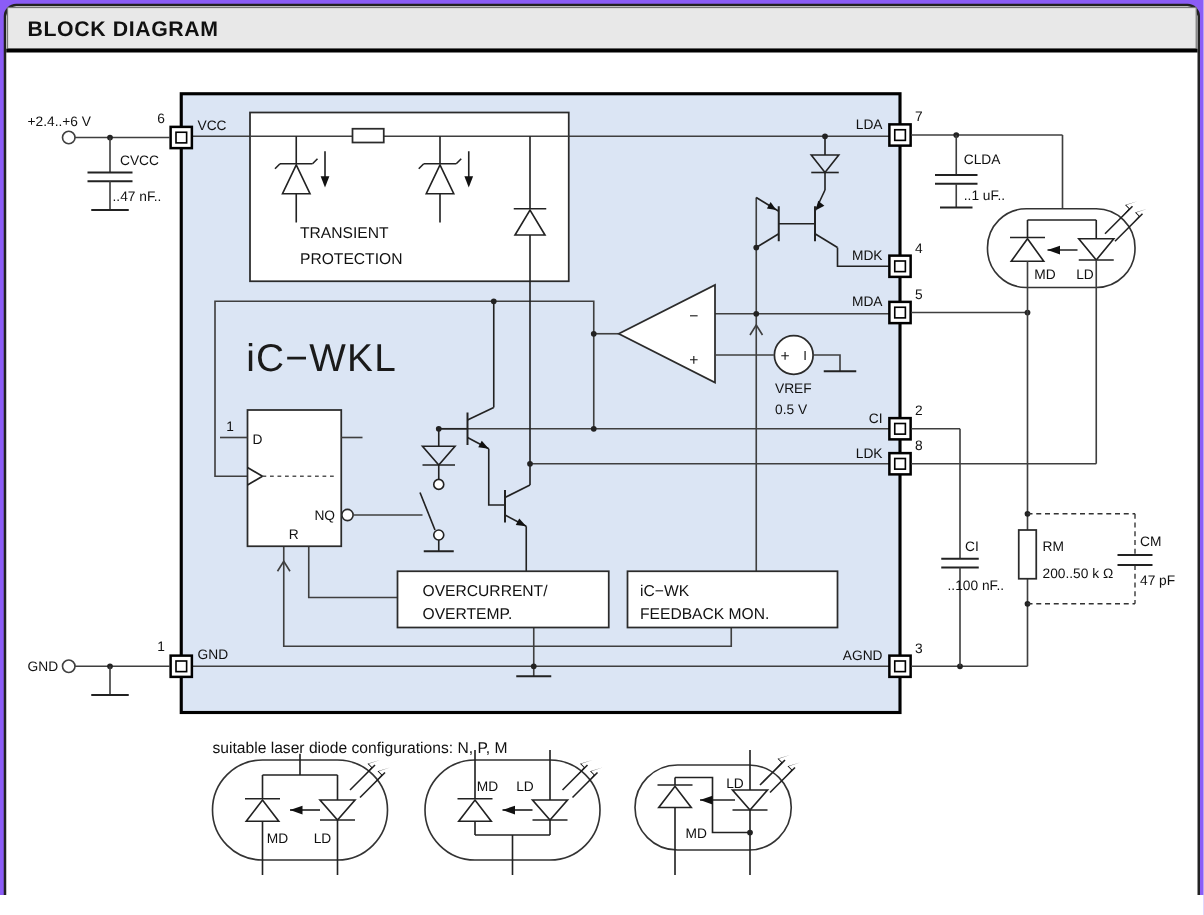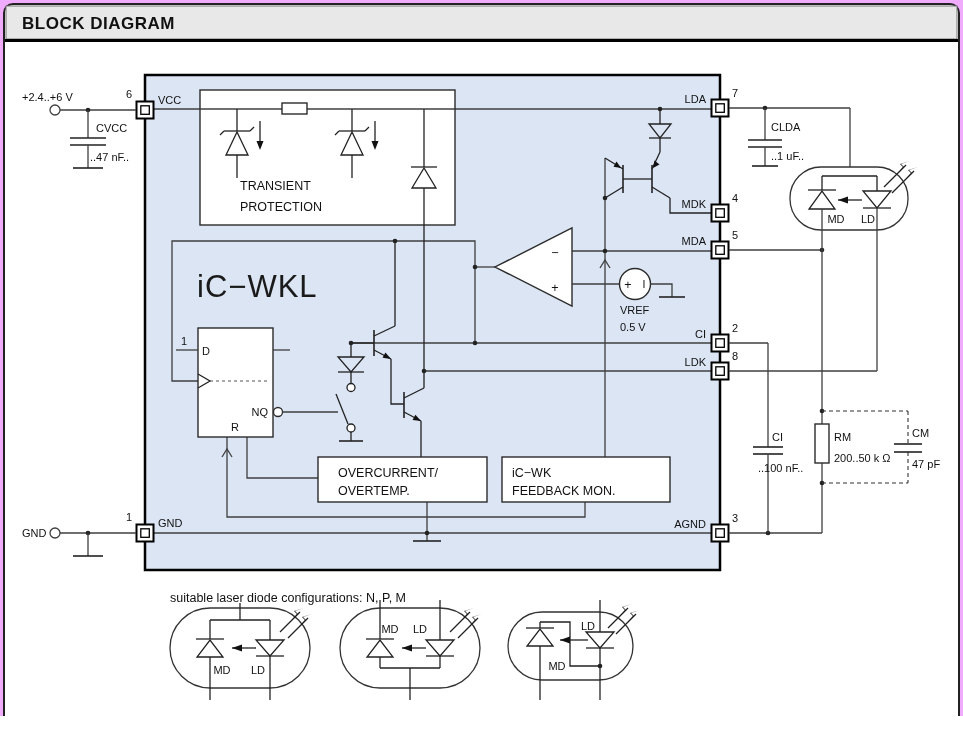--- a/index.html
+++ b/index.html
@@ -1,16 +1,16 @@
 <!DOCTYPE html>
 <html><head>
 <meta charset="utf-8">
 <style>
   html,body{margin:0;padding:0;background:#fff;}
-  .page{position:relative;width:963px;height:716px;background:#f0abfc;overflow:hidden;
+  .page{position:relative;width:963px;height:716px;background:#8b5cf6;overflow:hidden;
         font-family:"Liberation Sans",sans-serif;text-decoration:underline;}
   svg{display:block}
   svg text{font-family:"Liberation Sans","DejaVu Sans",sans-serif;fill:#111;}
   .t11{font-size:11px;}
   .t12{font-size:12.5px;}
   .t10{font-size:10.5px;}
   .chiplabel{font-size:31px;letter-spacing:1px;fill:#1a1a1a;}
   .title{font-size:17px;font-weight:bold;letter-spacing:.5px;}
   .w{stroke:#3f3f3f;stroke-width:1.3;fill:none;}
   .wb{stroke:#222;stroke-width:1.3;fill:none;}

